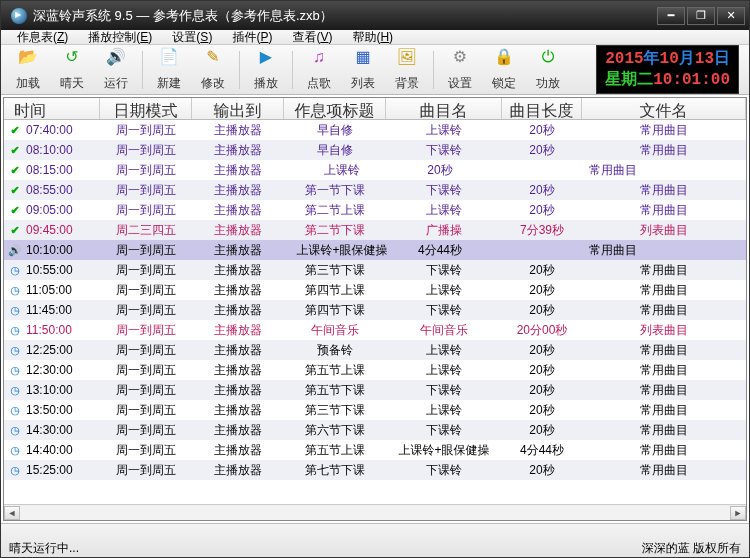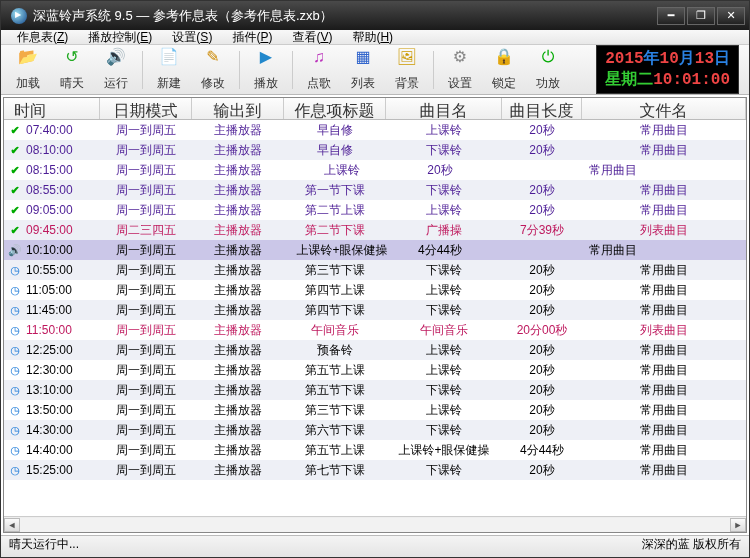--- a/index.html
+++ b/index.html
@@ -39,21 +39,21 @@
 .row.alt { background: #eef0f6; }
 .row.sel { background: #cbc7e8; }
 .cell { text-align: center; overflow: hidden; white-space: nowrap; padding: 0 4px; }
 .cell.c0 { display: flex; align-items: center; text-align: left; gap: 4px; padding-left: 4px; }
 .blue { color: #be185d; }
 .green { color: #4c1d95; }
 .ric { width: 14px; height: 14px; display: inline-flex; align-items: center; justify-content: center; font-size: 11px; }
 .ric.check { color: #0a0; font-weight: bold; }
 .ric.clock { color: #1878d8; }
 .ric.spk { color: #d8a818; }
-.status-bar { height: 22px; background: linear-gradient(#f4f4f4, #e4e4e4); border-top: 1px solid #bbb; display: flex; align-items: flex-start; padding: 0 8px; font-size: 12px; }
+.status-bar { height: 34px; background: linear-gradient(#f4f4f4, #e4e4e4); border-top: 1px solid #bbb; display: flex; align-items: flex-end; padding: 0 8px; font-size: 12px; }
 .status-bar .sp { margin-left: auto; }
 .hscroll { height: 16px; background: #eee; border-top: 1px solid #ccc; display: flex; align-items: center; }
 .hscroll .har { width: 16px; height: 14px; background: linear-gradient(#fafafa,#ddd); border: 1px solid #bbb; display: flex; align-items: center; justify-content: center; font-size: 9px; color: #555; }
 .hscroll .htrack { flex: 1; height: 14px; background: #f2f2f2; }
 ::-webkit-scrollbar { width: 16px; }
 ::-webkit-scrollbar-track { background: #f2f2f2; }
 ::-webkit-scrollbar-thumb { background: linear-gradient(#e8e8e8,#ccc); border: 1px solid #aaa; border-radius: 2px; }
 ::-webkit-scrollbar-button { background: linear-gradient(#fafafa,#ddd); border: 1px solid #bbb; height: 16px; }
 </style>
 </head>

